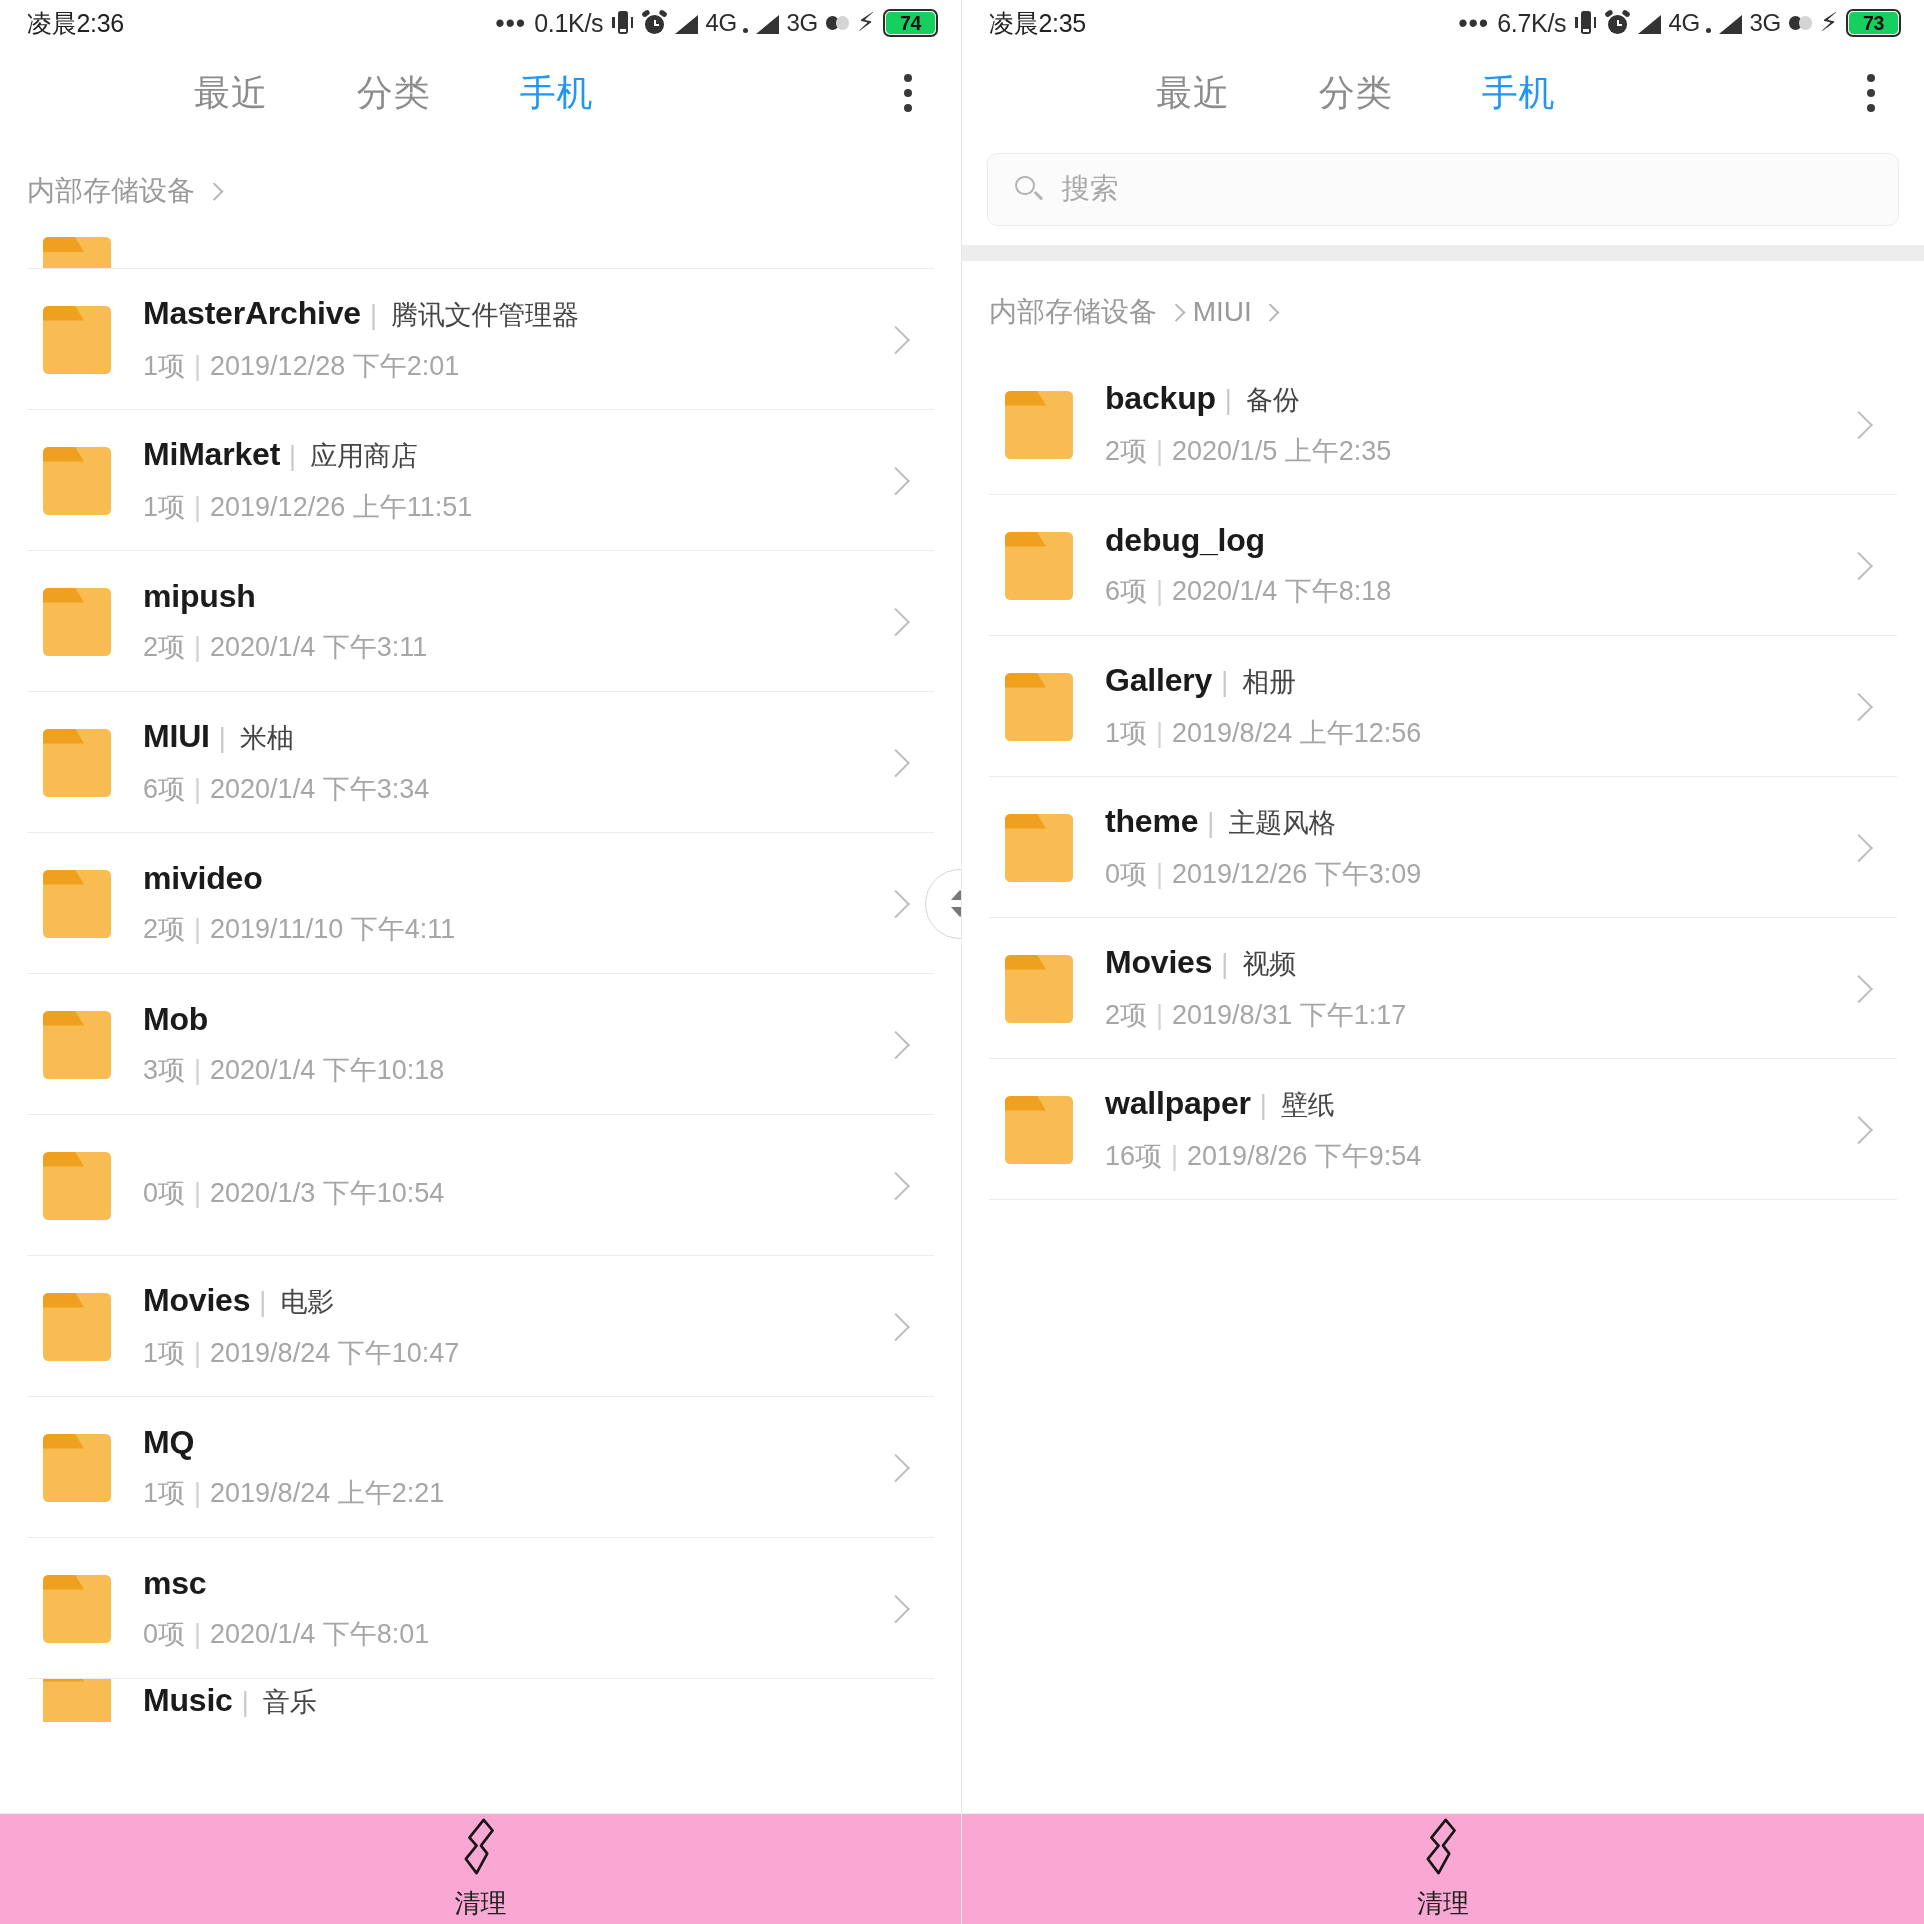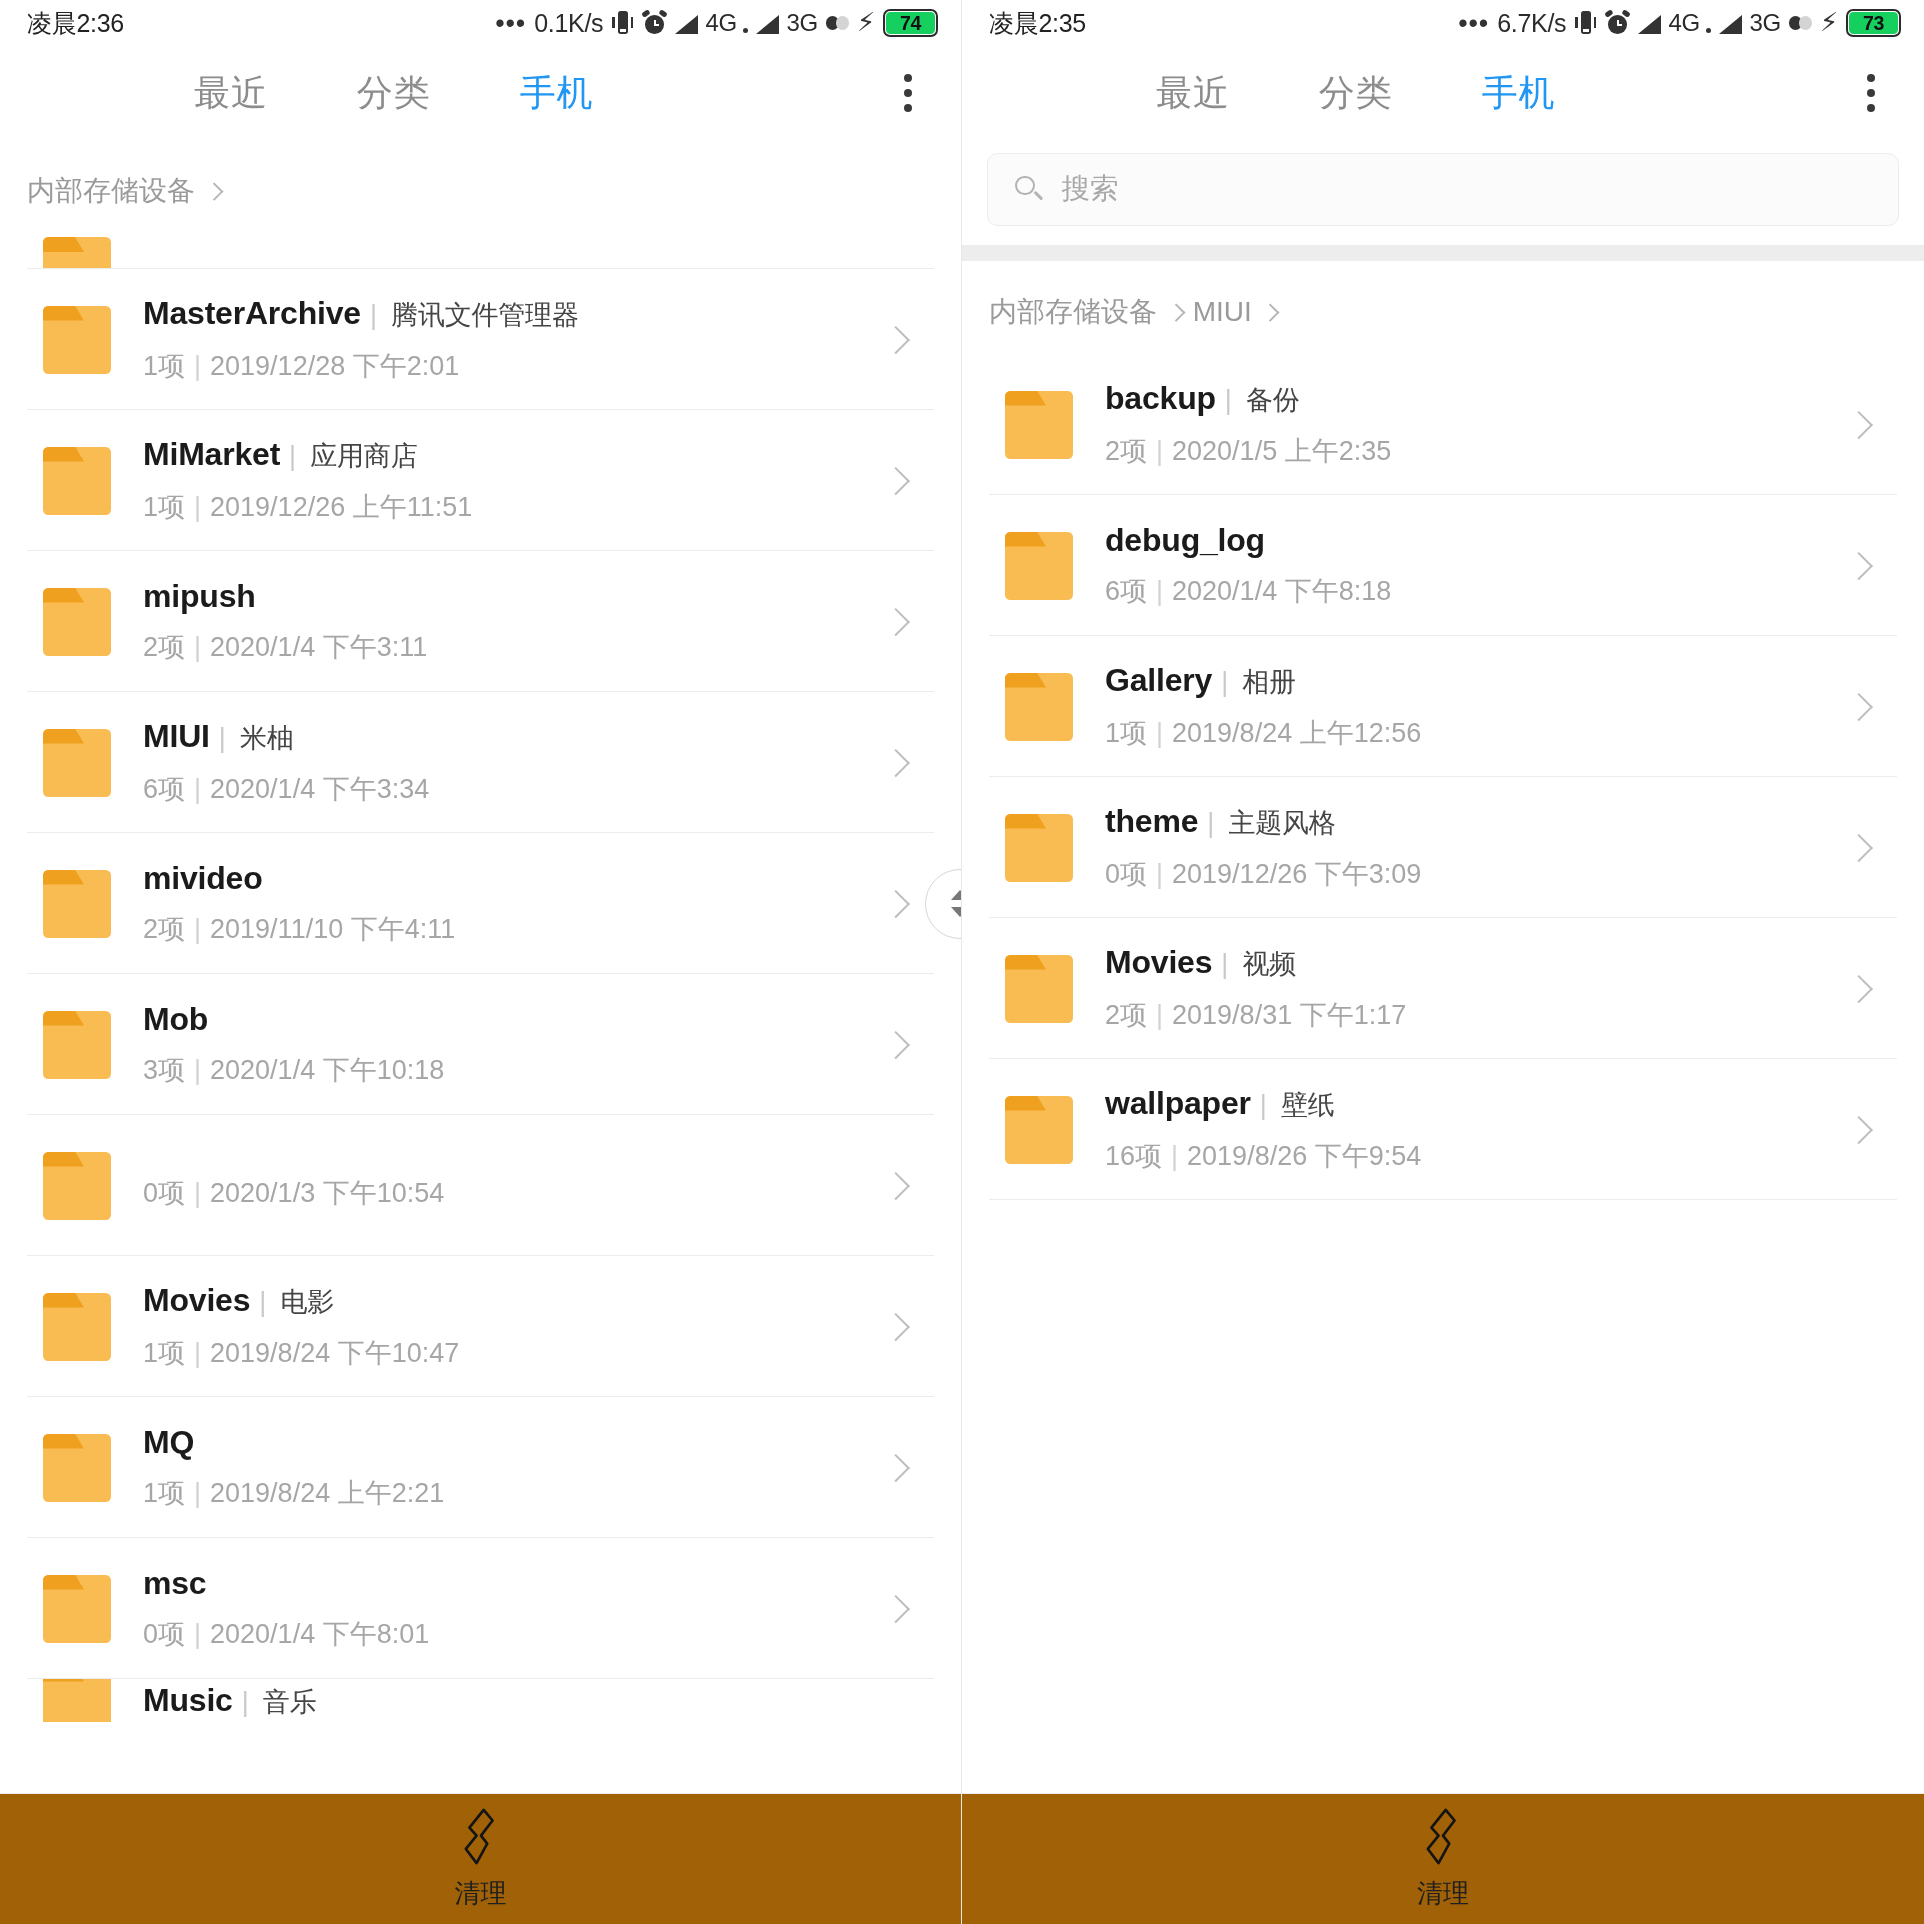--- a/index.html
+++ b/index.html
@@ -206,22 +206,22 @@
     width:0;height:0;border-left:9.8px solid transparent;border-right:9.8px solid transparent;
     border-bottom:10.7px solid #777;
   }
   .scrollthumb .dn {
     width:0;height:0;border-left:9.8px solid transparent;border-right:9.8px solid transparent;
     border-top:10.7px solid #777;
   }
 
   
   .bottombar {
-    position:absolute; left:0; right:0; bottom:0; height:132px;
-    background:#a16207; border-top:0.9px solid #ececec;
+    position:absolute; left:0; right:0; bottom:0; height:112px;
+    background:#f9a8d4; border-top:0.9px solid #ececec;
     display:flex; align-items:center; justify-content:center;
   }
   .bb-item { display:flex; flex-direction:column; align-items:center; gap:10.7px; }
   .bb-label { font-size:26px; color:#1f1f1f; }
 </style>
 </head>
 <body>
 
 <div class="screens">
 

